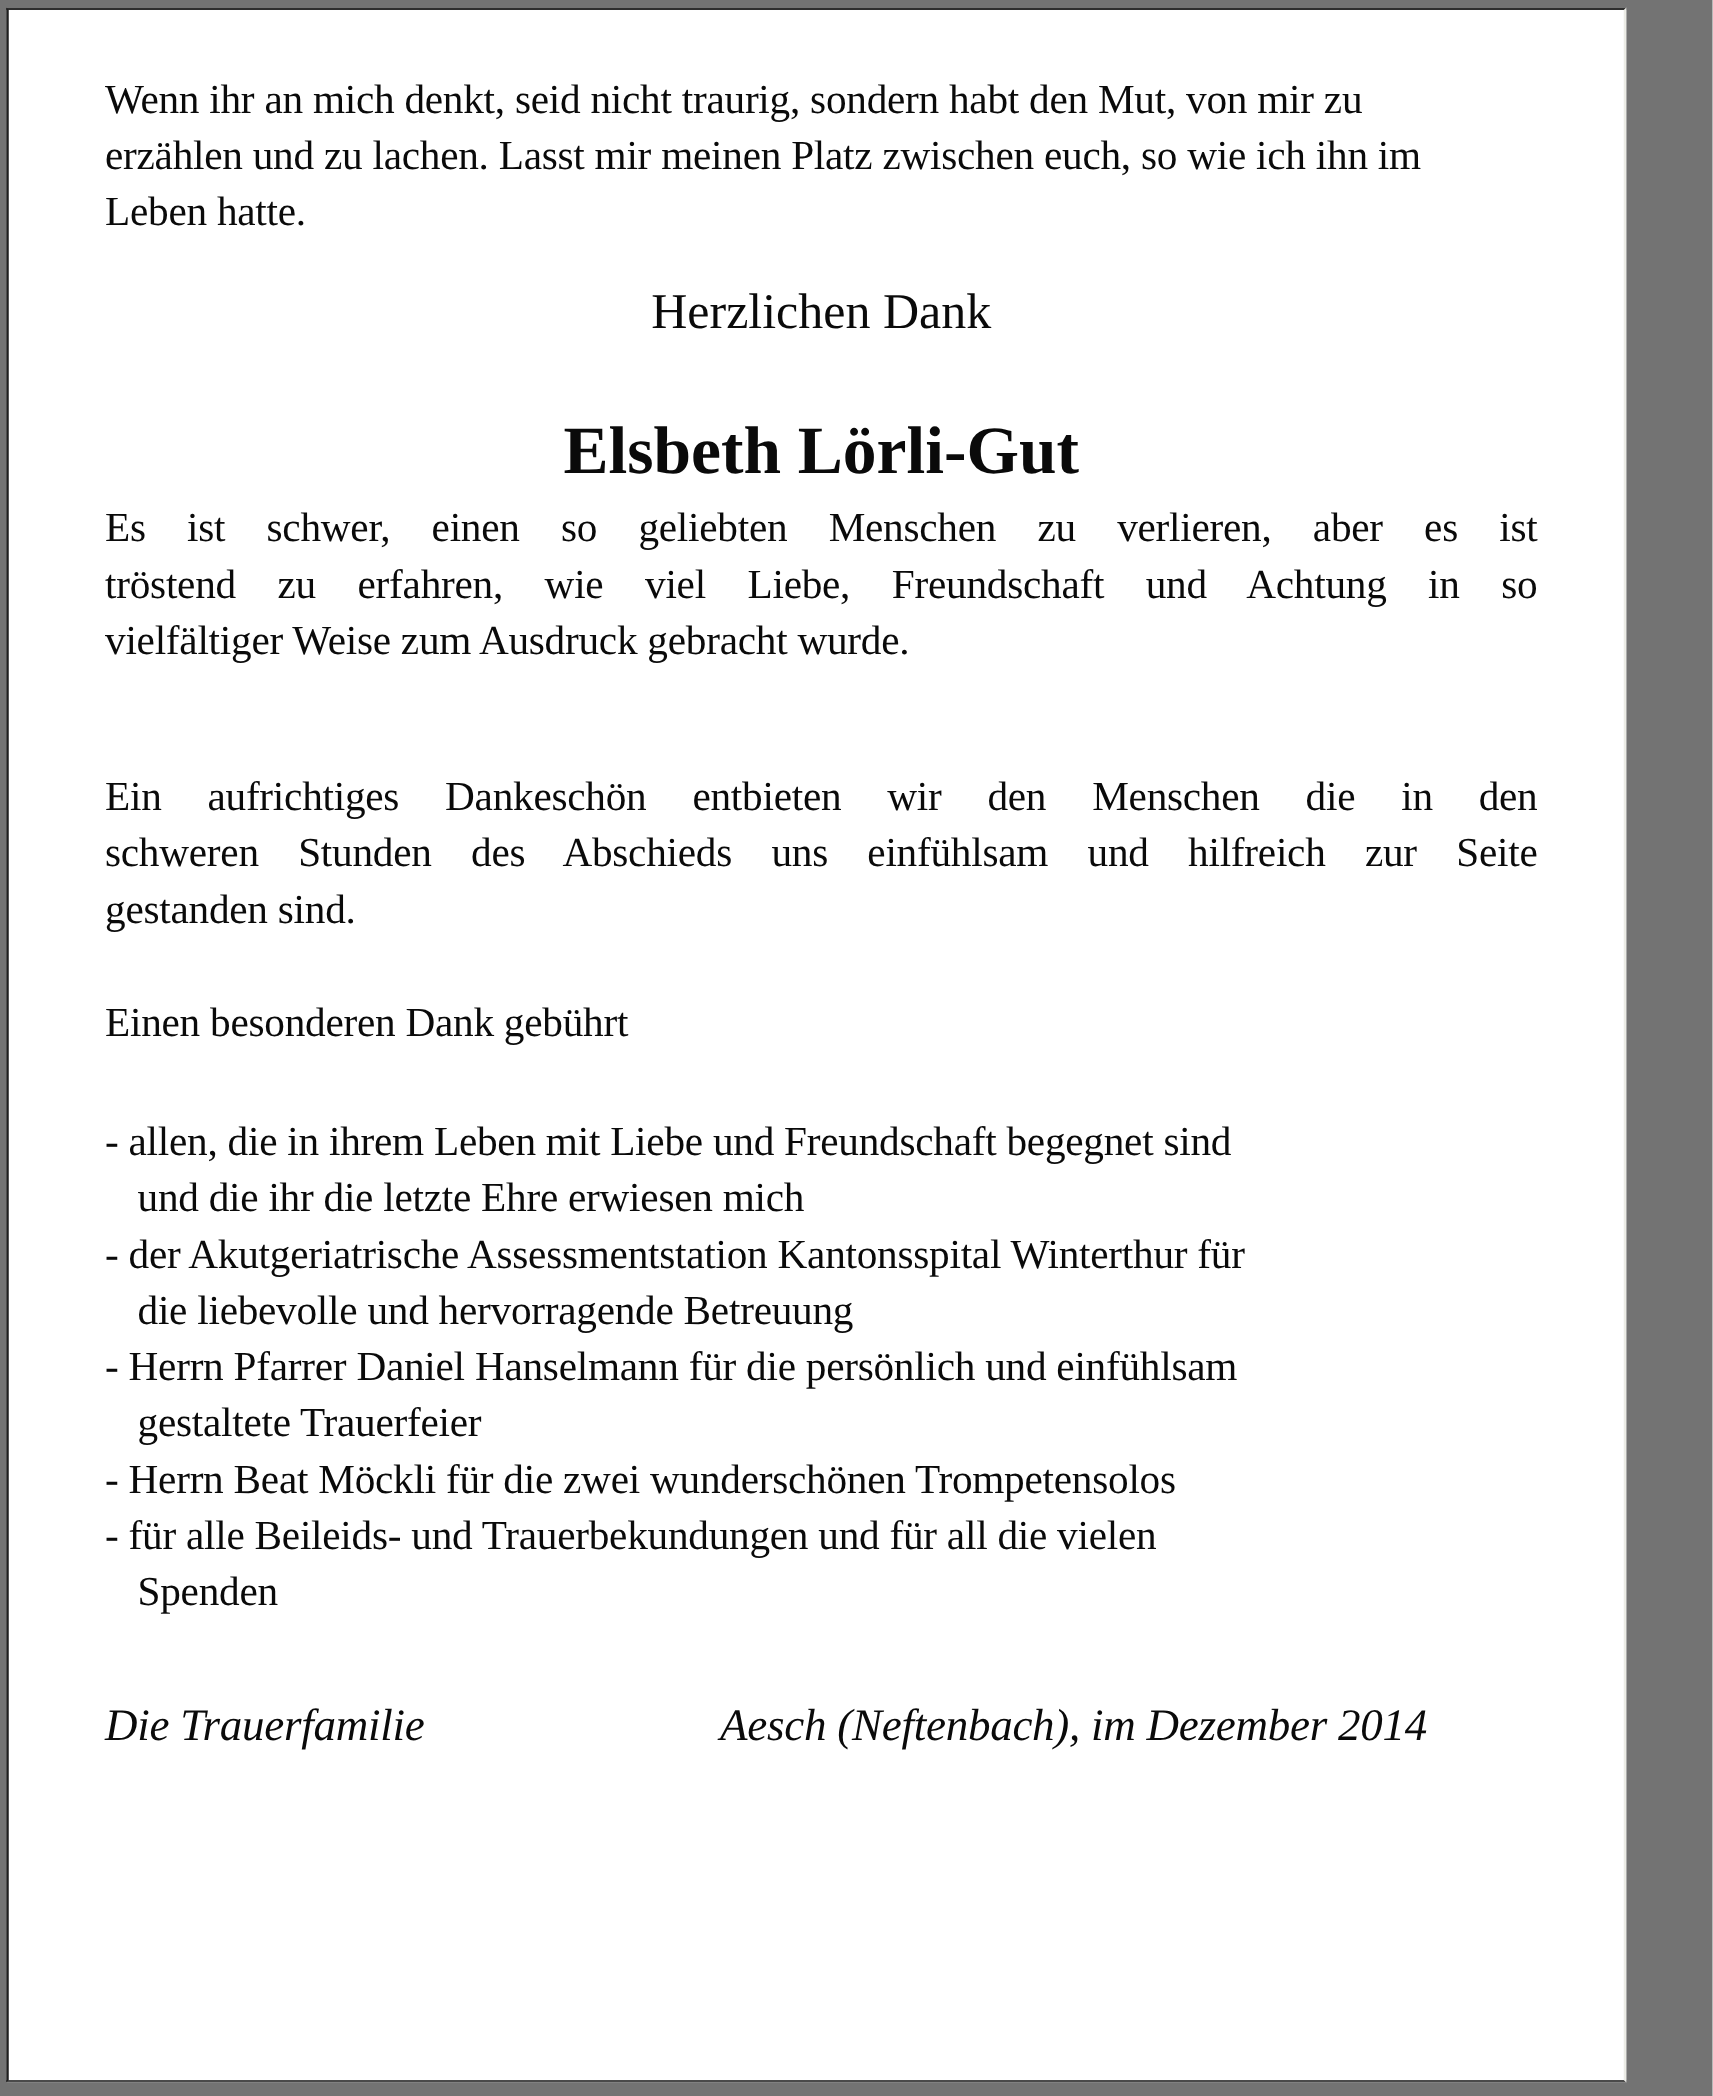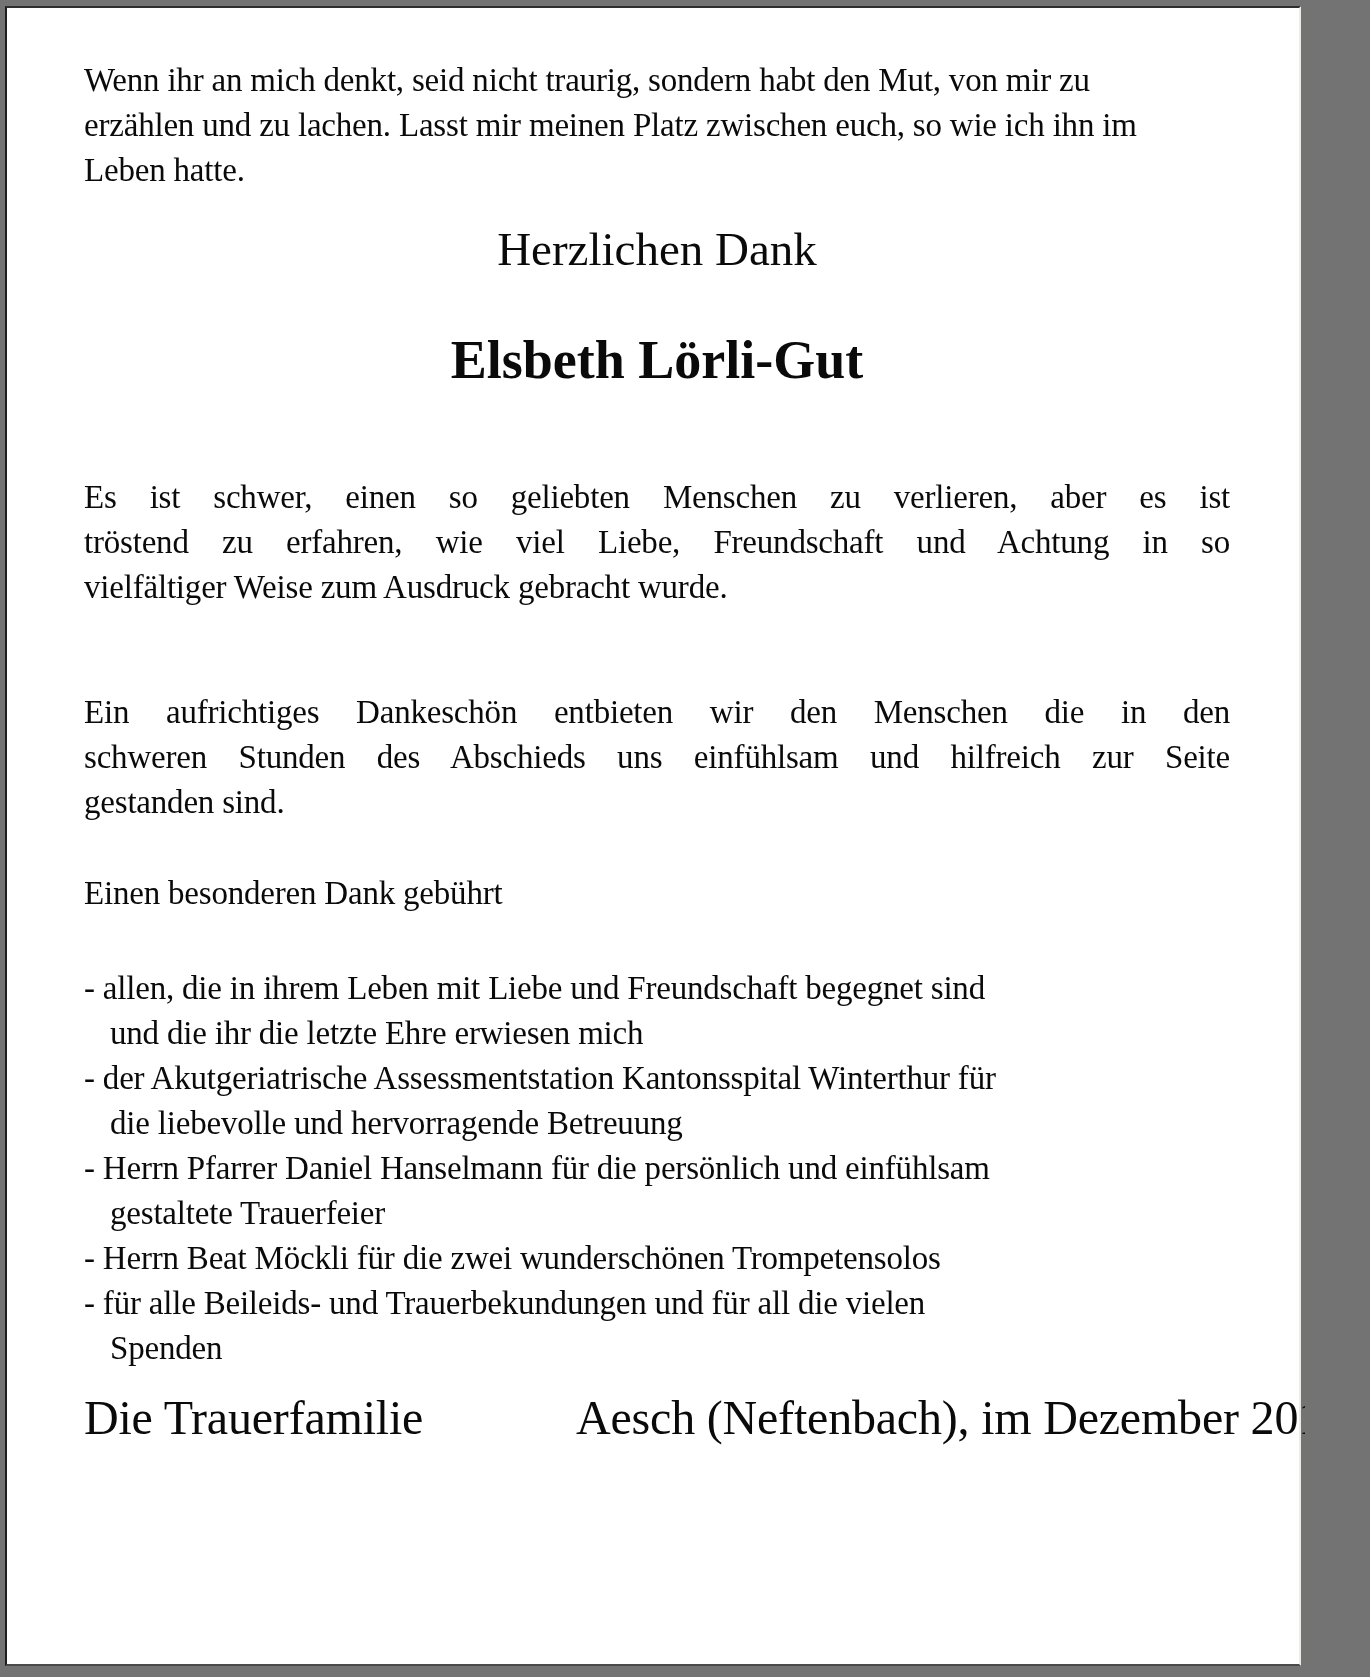--- a/index.html
+++ b/index.html
@@ -26,40 +26,40 @@
   }
 
   .line { white-space:nowrap; }
 
   
   .just .line { text-align:justify; text-align-last:justify; white-space:normal; }
   .just .line:last-child { text-align-last:left; white-space:nowrap; }
 
   .heading {
     margin-top:28px;
-    font-size:47px; line-height:56px; font-weight:normal;
+    font-size:40px; line-height:56px; font-weight:normal;
     text-align:center; letter-spacing:0;
   }
 
   .lead { margin-top:42px; }
 
   .name {
     margin-top:42px;
     font-size:54px; line-height:82px; font-weight:bold;
     text-align:center; letter-spacing:0;
   }
 
-  .p-loss       { margin-top:74px; }
+  .p-loss       { }
   .p-gratitude  { margin-top:80px; }
   .p-special    { margin-top:46px; }
 
   .thanks-list  { margin-top:50px; }
   .thanks-list .line.cont { padding-left:26px; }
 
-  .footer { position:relative; margin-top:24px; font-size:48px; line-height:46px; }
+  .footer { position:relative; margin-top:60px; font-size:36px; line-height:46px;font-style:italic; }
   .footer .sig   { white-space:nowrap; }
   .footer .place { position:absolute; left:492px; top:0; white-space:nowrap; }
 </style>
 </head>
 <body>
 
 <div class="viewport">
   <div class="page">
     <div class="content">
 

